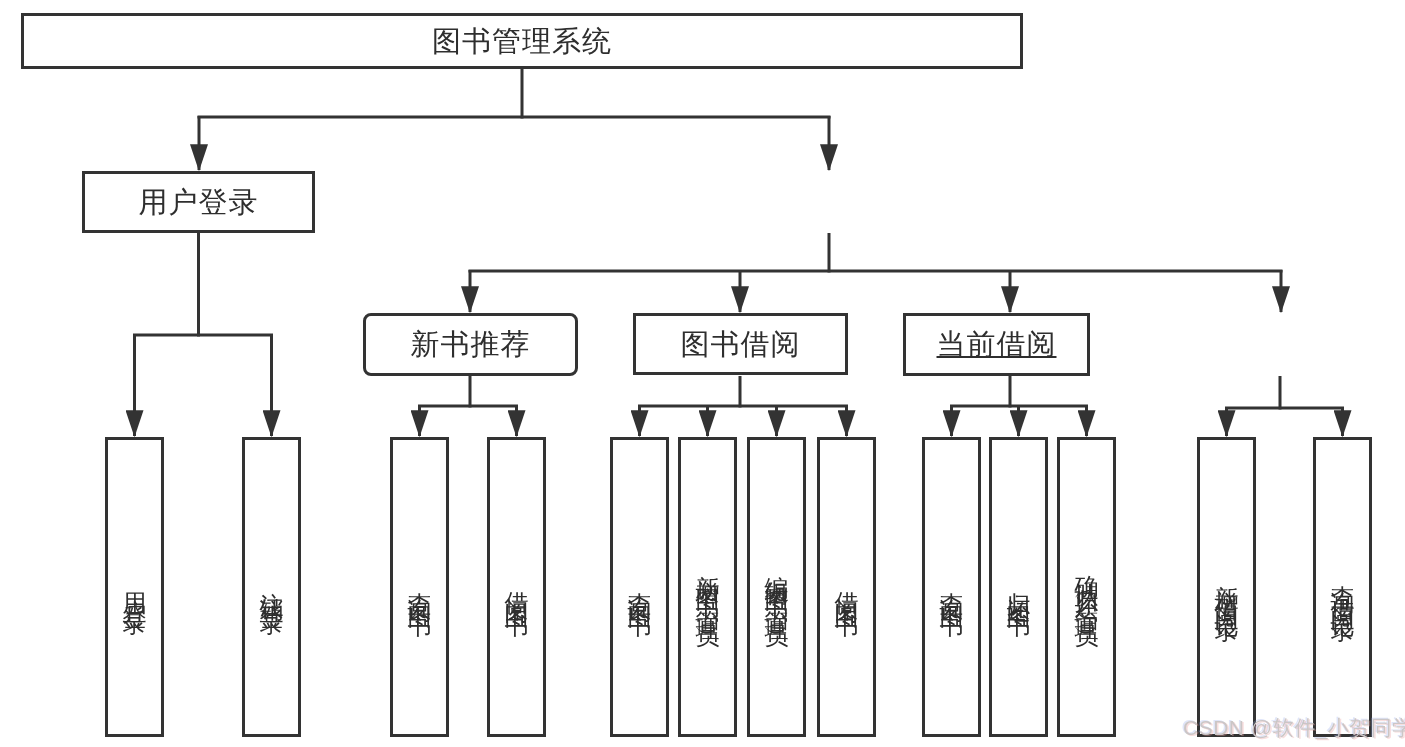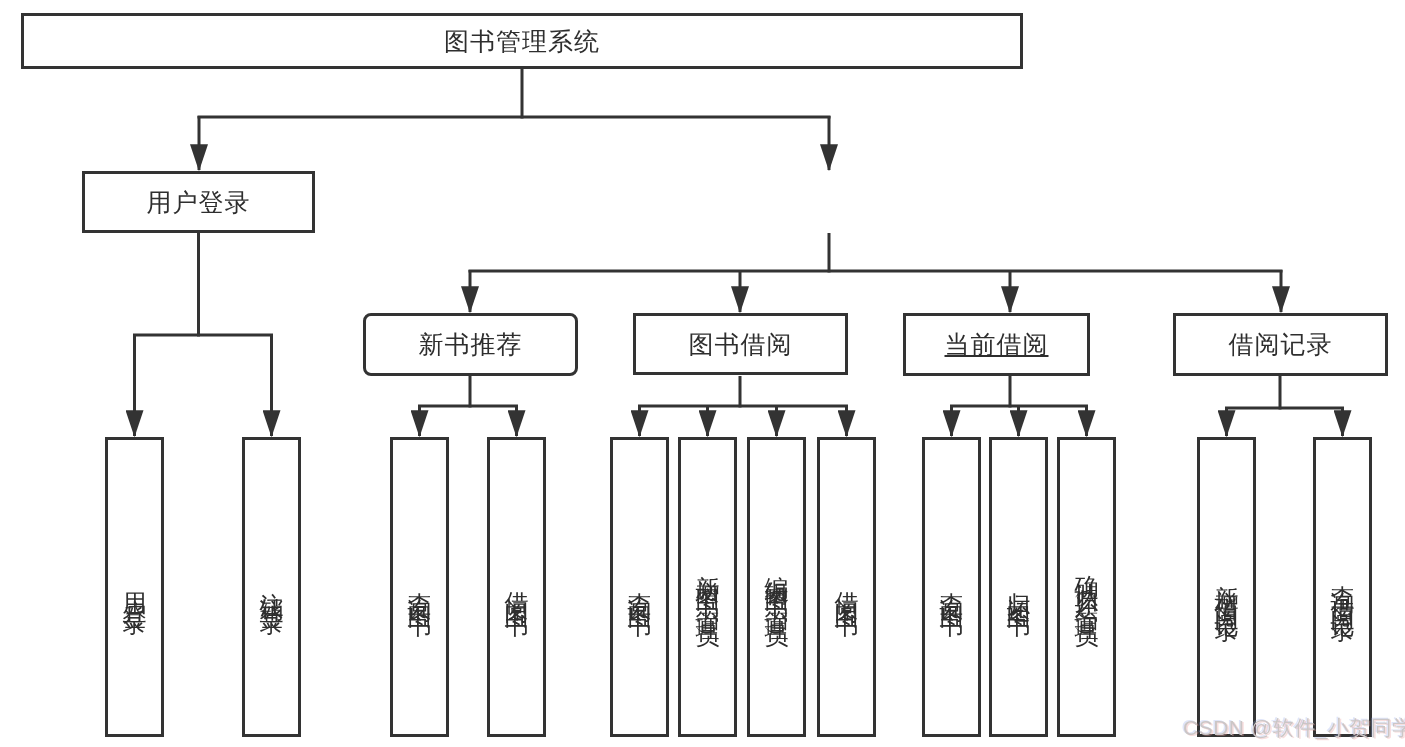--- a/index.html
+++ b/index.html
@@ -5,21 +5,21 @@
   html,body{margin:0;padding:0;background:#ffffff;}
   #stage{
     position:relative;width:1405px;height:747px;background:#ffffff;
     font-family:"Liberation Sans","DejaVu Sans",sans-serif;
     color:#2e2e2e;overflow:hidden;
   }
   #connectors{position:absolute;left:0;top:0;width:1405px;height:747px;}
   .box{
     position:absolute;box-sizing:border-box;border:3px solid #333333;
     background:#ffffff;display:flex;align-items:center;justify-content:center;
-    font-size:25px;letter-spacing:1px;line-height:1;
+    font-size:29px;letter-spacing:1px;line-height:1;
   }
   .leaf{
     writing-mode:vertical-rl;text-orientation:mixed;
     font-size:24px;letter-spacing:7px;
   }
   #watermark{
     position:absolute;left:1183px;top:714px;z-index:5;
     font-size:21px;letter-spacing:0.5px;color:#cbc6c6;
     text-shadow:1.5px 1px 0 rgba(235,160,160,0.35),-1.5px -1px 0 rgba(150,170,235,0.3);
     white-space:nowrap;
@@ -70,21 +70,20 @@
     </g>
   </svg>
 
   <div class="box" style="left:21px;top:13px;width:1002px;height:56px;">图书管理系统</div>
 
   <div class="box" style="left:82px;top:171px;width:233px;height:62px;">用户登录</div>
 
   <div class="box" style="left:363px;top:313px;width:215px;height:63px;border-radius:8px;">新书推荐</div>
   <div class="box" style="left:633px;top:313px;width:215px;height:62px;">图书借阅</div>
   <div class="box" style="left:903px;top:313px;width:187px;height:63px;text-decoration:underline;">当前借阅</div>
-  <div class="box" style="left:1173px;top:313px;width:215px;height:63px;">借阅记录</div>
 
   <div class="box leaf" style="left:105px;top:437px;width:59px;height:300px;">用户登录</div>
   <div class="box leaf" style="left:242px;top:437px;width:59px;height:300px;">注销登录</div>
   <div class="box leaf" style="left:390px;top:437px;width:59px;height:300px;">查询图书</div>
   <div class="box leaf" style="left:487px;top:437px;width:59px;height:300px;">借阅图书</div>
   <div class="box leaf" style="left:610px;top:437px;width:59px;height:300px;">查询图书</div>
   <div class="box leaf" style="left:678px;top:437px;width:59px;height:300px;">新增图书（管理员）</div>
   <div class="box leaf" style="left:747px;top:437px;width:59px;height:300px;">编辑图书（管理员）</div>
   <div class="box leaf" style="left:817px;top:437px;width:59px;height:300px;">借阅图书</div>
   <div class="box leaf" style="left:922px;top:437px;width:59px;height:300px;">查询图书</div>

